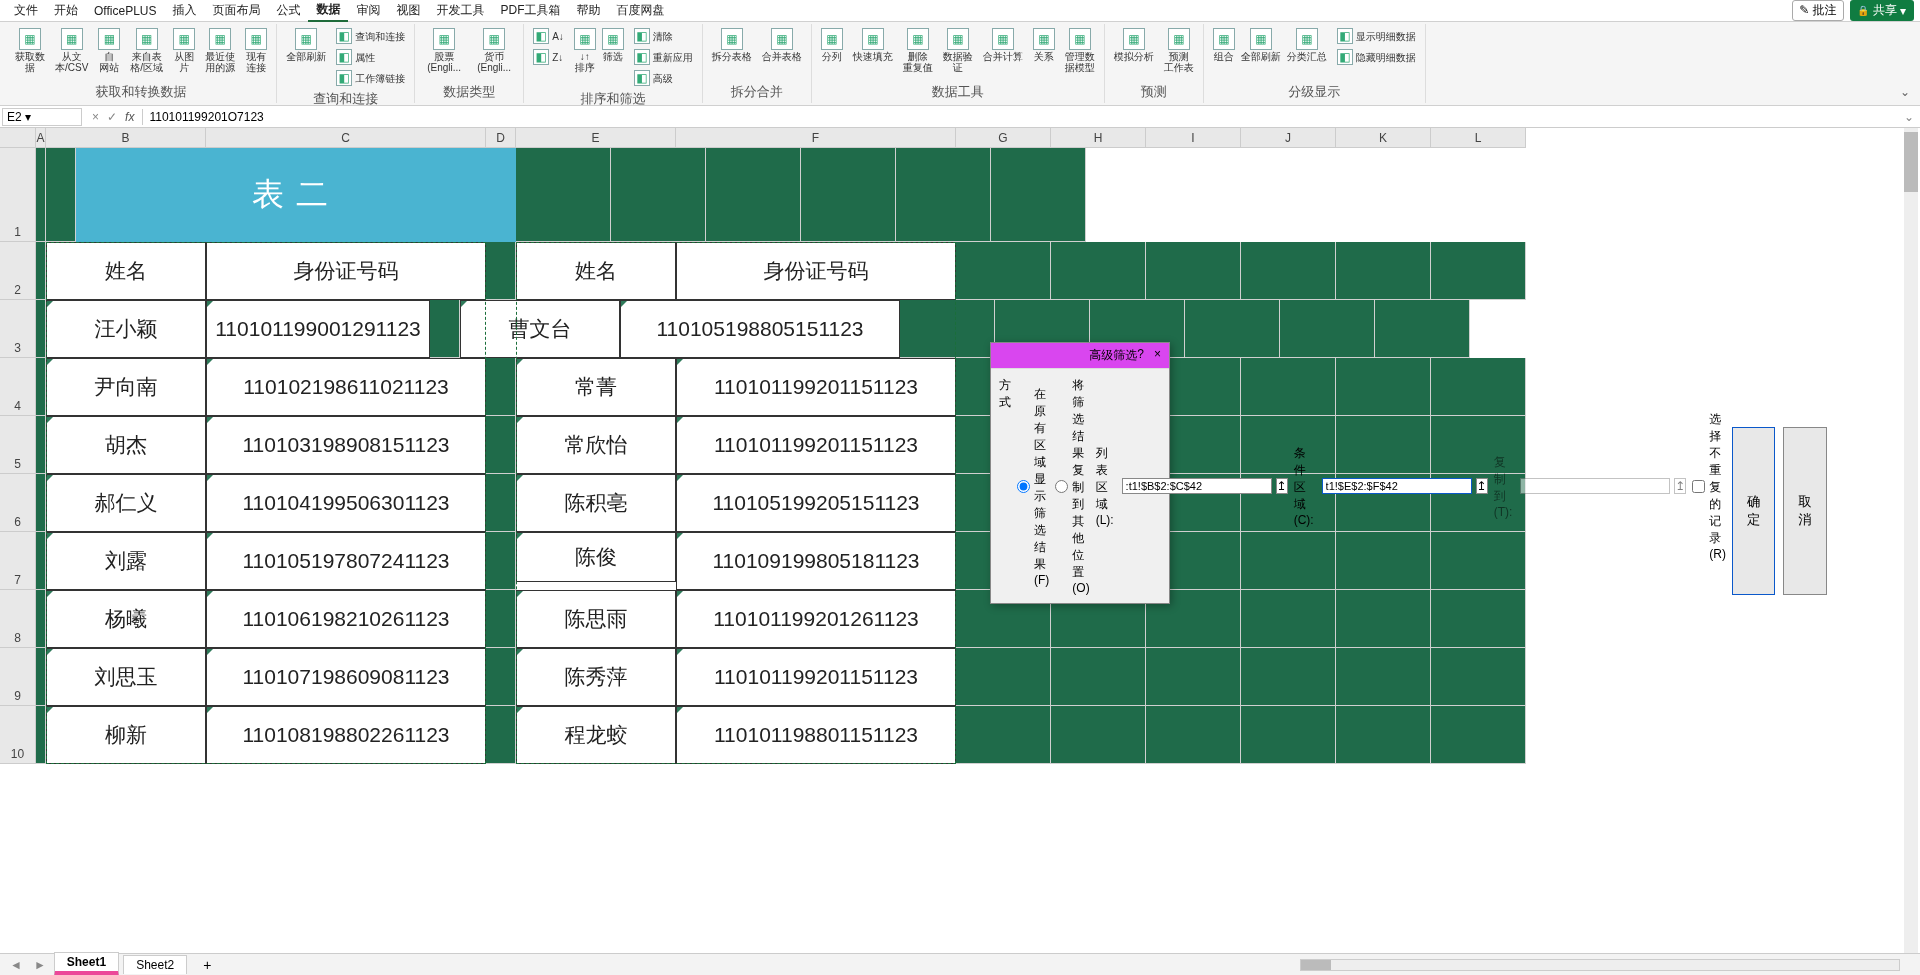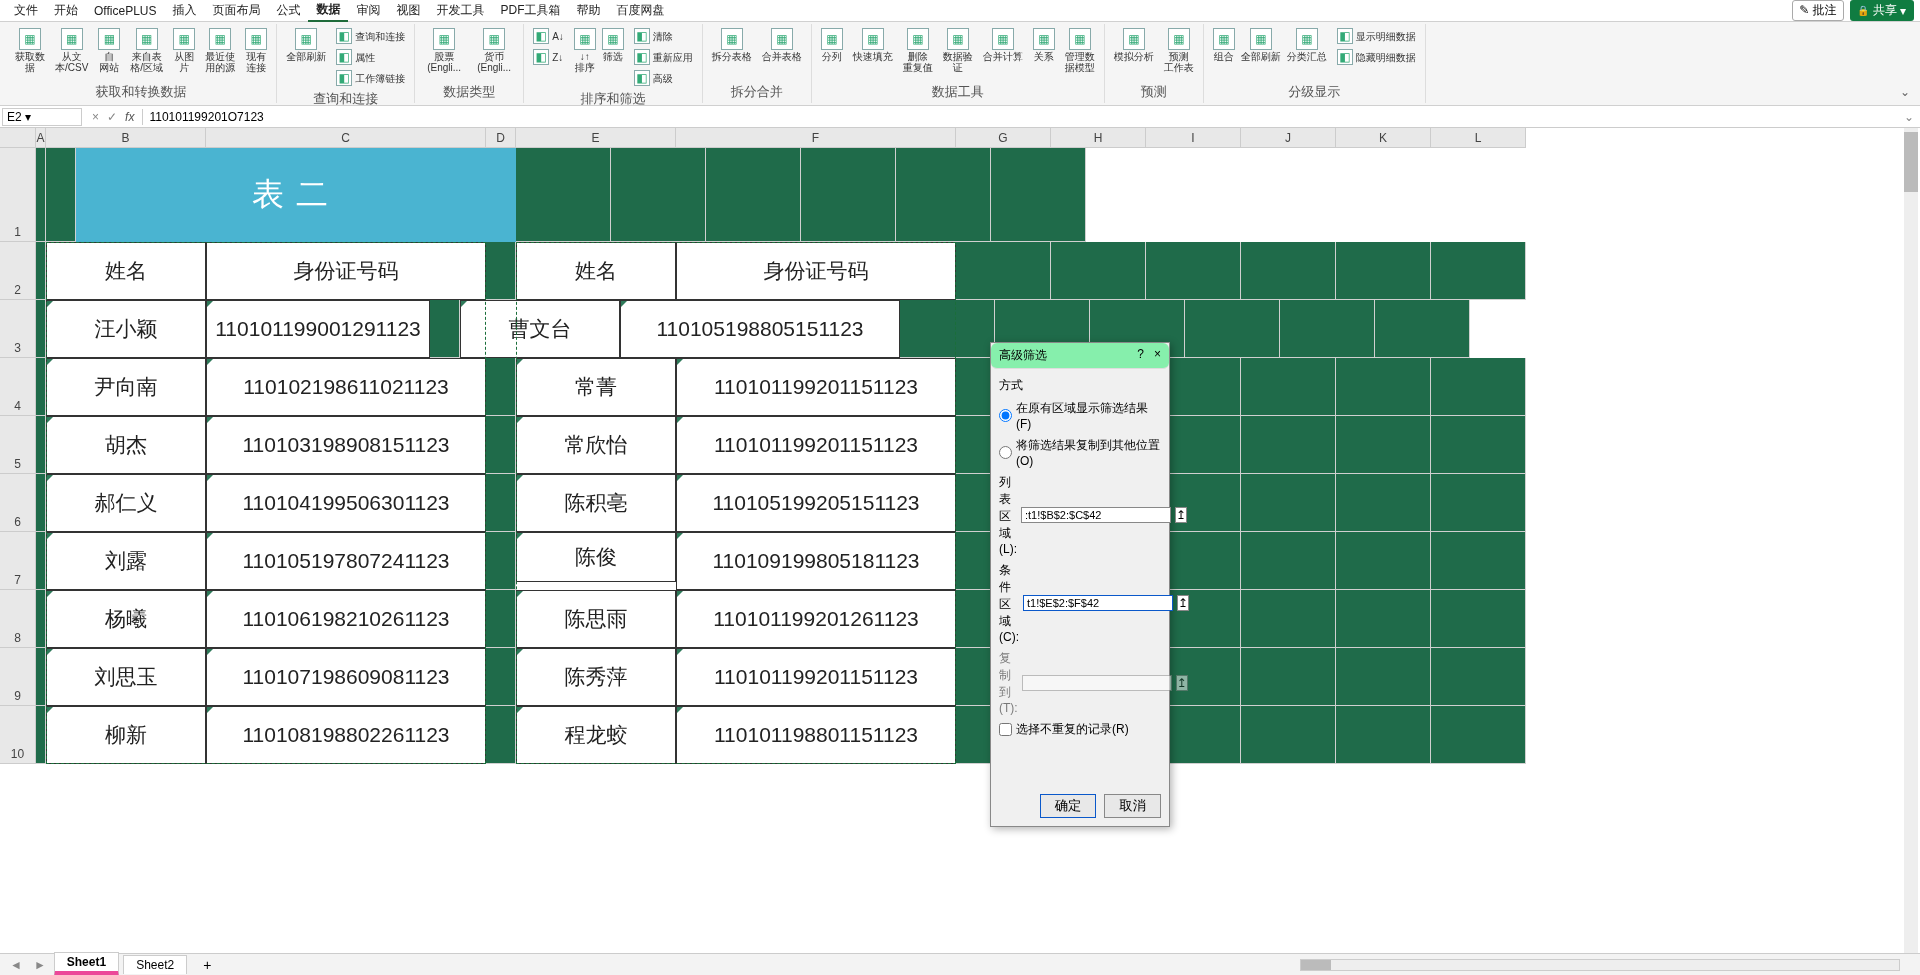--- a/index.html
+++ b/index.html
@@ -46,22 +46,22 @@
 .row { display: flex; }
 .cell { border-right: 1px solid #d0d0d0; border-bottom: 1px solid #d0d0d0; background: #1f6b4a; }
 .hdrcell { background: #4ab4d1; color: #fff; font-size: 32px; display:flex; align-items:center; justify-content:center; letter-spacing: 12px; border: none; }
 .white-cell { background: #fff; border: 1px solid #333; display:flex; align-items:center; justify-content:center; font-size: 21px; color: #222;}
 .gap { background: #1f6b4a; }
 .tri { position:absolute; left:0; top:0; width:0; height:0; border-left:6px solid #2e7a5a; border-bottom:6px solid transparent; }
 .marquee { position:absolute; border:1px dashed #1a6e3a; pointer-events:none; z-index:5;}
 
 
 .dialog { position: absolute; left: 990px; top: 342px; width: 180px; background: #f0f0f0; border: 1px solid #888; box-shadow: 2px 2px 8px rgba(0,0,0,0.3); z-index: 20; font-size: 12px; }
-.dlg-title { display:flex; justify-content:space-between; padding:4px 8px; background:#86efac; border-bottom:1px solid #ddd;border-radius:6px;}
-.dlg-body { padding: 8px; display:flex; flex-direction:column; gap:6px; }
+.dlg-title { display:flex; justify-content:flex-end; padding:4px 8px; background:#d946ef; border-bottom:1px solid #ddd;}
+.dlg-body { padding: 8px; display:flex; flex-direction:row; gap:6px; }
 .dlg-body label { display:flex; align-items:center; gap:4px; font-size:12px;}
 .field-row { display:flex; align-items:center; gap:4px;}
 .field-row input[type=text] { flex:1; border:1px solid #888; padding:1px 3px; background:#fff; font-size:11px;}
 .field-row .pick { width:16px; height:16px; border:1px solid #888; background:#fff; display:flex; align-items:center; justify-content:center;}
 .field-row.disabled { opacity:0.5;}
 .dlg-btns { display:flex; justify-content:flex-end; gap:8px; padding-top:6px;}
 .dlg-btns button { padding:2px 14px; border:1px solid #888; background:#e8e8e8;margin-top:44px;}
 .dlg-btns button.primary { border:1px solid #0a58ca; }
 
 

